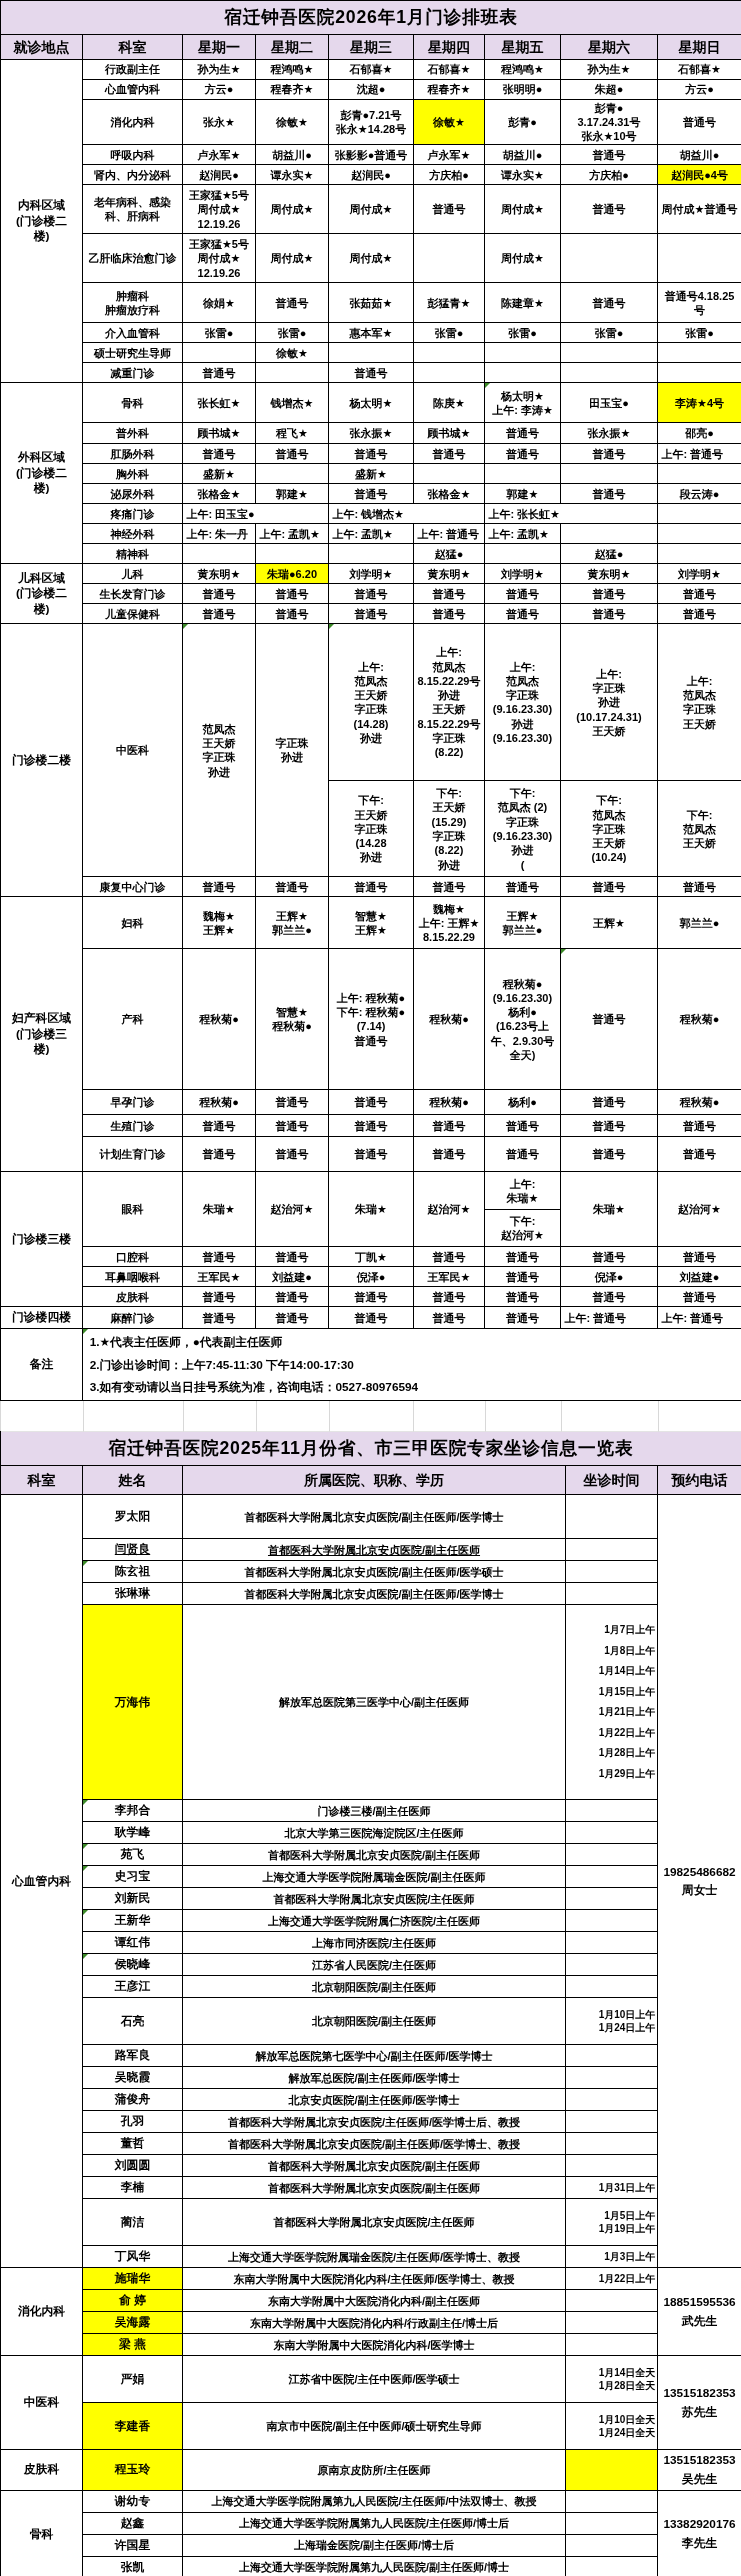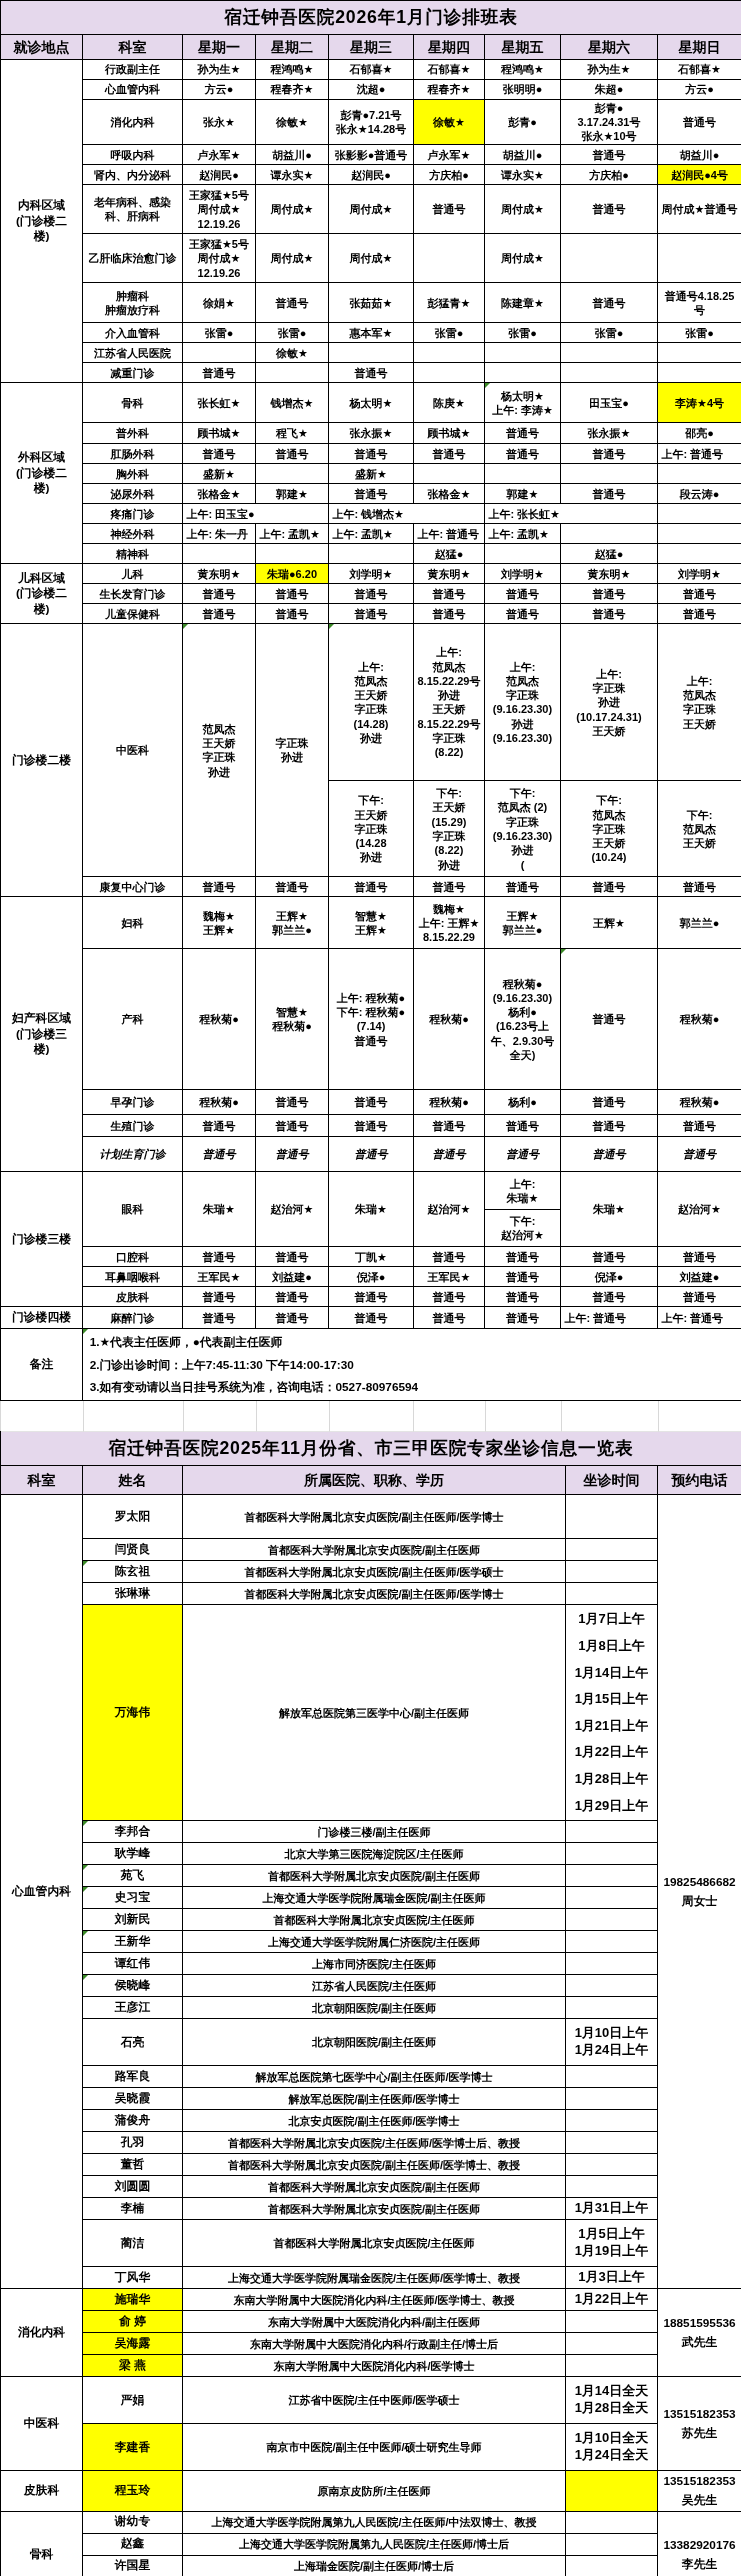--- a/index.html
+++ b/index.html
@@ -20,21 +20,21 @@
       border-top:5.9px solid #3c8a28;border-right:5.9px solid transparent;}
   .split-td{padding:0;}
   .split{display:flex;flex-direction:column;height:100%;}
   .split .am{border-bottom:0.8px solid #000;display:flex;align-items:center;
       justify-content:center;white-space:pre-line;}
   .split .pm{flex:1;display:flex;align-items:center;justify-content:center;white-space:pre-line;}
   .remark{font-size:11.8px;line-height:1.9;padding-left:6.7px;}
   .g-dept{font-size:11.8px;}
   .name{font-size:11.8px;}
   .info{font-size:11px;}
-  .time{font-size:13px;}
+  .time{font-size:10px;text-align:right;}
   .time-tall{line-height:2.05;}
   .phone{font-size:11.8px;line-height:1.6;}
   #gap{display:flex;width:742px;height:30px;background:#fff;border-left:0.8px solid #d8d8d8;}
   #gap div{border-right:0.8px solid #d8d8d8;border-bottom:0.8px solid #e4e4e4;height:100%;}
 </style>
 </head>
 <body>
 
 <table id="t1">
     <colgroup>
@@ -158,21 +158,21 @@
         <td class="dept">介入血管科</td>
         <td>张雷●</td>
         <td>张雷●</td>
         <td>惠本军★</td>
         <td>张雷●</td>
         <td>张雷●</td>
         <td>张雷●</td>
         <td>张雷●</td>
       </tr>
       <tr style="height: 20px;">
-        <td class="dept">江苏省人民医院</td>
+        <td class="dept">硕士研究生导师</td>
         <td></td>
         <td>徐敏★</td>
         <td></td>
         <td></td>
         <td></td>
         <td></td>
         <td></td>
       </tr>
       <tr style="height: 20px;">
         <td class="dept">减重门诊</td>
@@ -415,21 +415,21 @@
       <tr style="height: 22px;">
         <td class="dept">生殖门诊</td>
         <td>普通号</td>
         <td>普通号</td>
         <td>普通号</td>
         <td>普通号</td>
         <td>普通号</td>
         <td>普通号</td>
         <td>普通号</td>
       </tr>
-      <tr style="height: 35px; font-style: italic;">
+      <tr style="height: 35px;">
         <td class="dept">计划生育门诊</td>
         <td>普通号</td>
         <td>普通号</td>
         <td>普通号</td>
         <td>普通号</td>
         <td>普通号</td>
         <td>普通号</td>
         <td>普通号</td>
       </tr>
       <tr class="sec" style="height: 74px;">
@@ -526,21 +526,21 @@
         <td class="head">坐诊时间</td>
         <td class="head">预约电话</td>
       </tr>
       <tr class="sec" style="height: 44px;">
         <td class="g-dept" rowspan="24">心血管内科</td>
         <td class="name">罗太阳</td>
         <td class="info">首都医科大学附属北京安贞医院/副主任医师/医学博士</td>
         <td class="time"></td>
         <td class="phone" rowspan="24">19825486682周女士</td>
       </tr>
-      <tr style="height: 22px;">
+      <tr style="height: 22px; text-decoration: underline;">
         <td class="name">闫贤良</td>
         <td class="info">首都医科大学附属北京安贞医院/副主任医师</td>
         <td class="time"></td>
       </tr>
       <tr style="height: 22px;">
         <td class="name marker">陈玄祖</td>
         <td class="info">首都医科大学附属北京安贞医院/副主任医师/医学硕士</td>
         <td class="time"></td>
       </tr>
       <tr style="height: 22px;">

